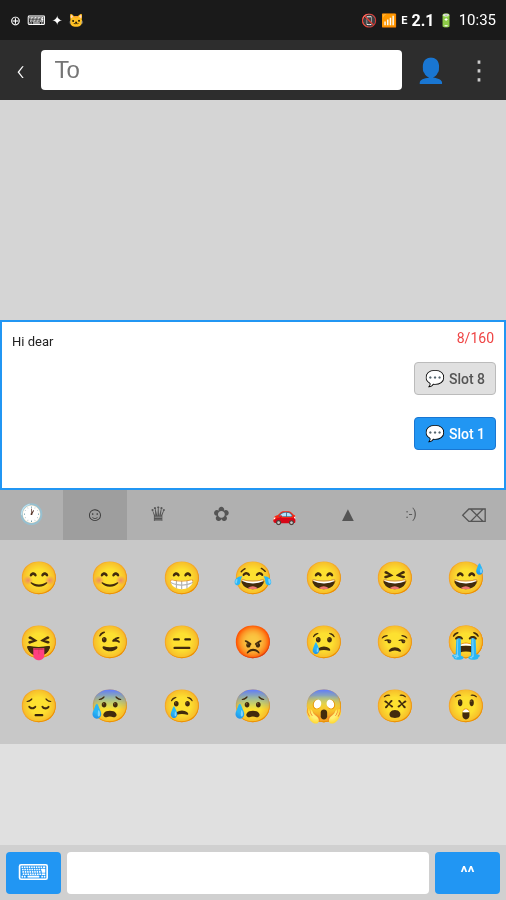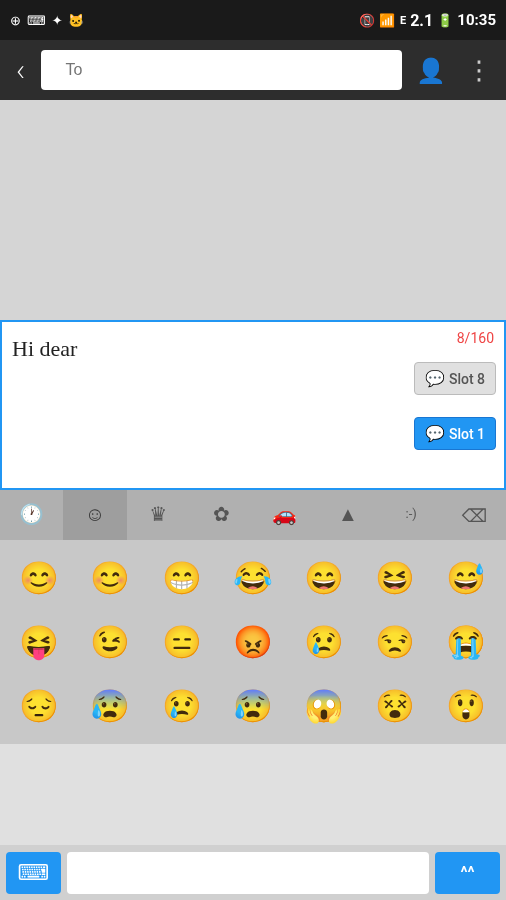--- a/index.html
+++ b/index.html
@@ -53,22 +53,22 @@
       cursor: pointer;
       padding: 8px;
       display: flex;
       align-items: center;
     }
     #to-input {
       flex: 1;
       height: 40px;
       background: white;
       border-radius: 4px;
-      padding: 0 24px;
-      font-size: 16px;
+      padding: 0 13px;
+      font-size: 24px;
       color: #333;
       border: none;
       outline: none;
     }
     #contact-icon {
       color: #ccc;
       font-size: 26px;
       padding: 6px;
       cursor: pointer;
     }
@@ -97,25 +97,24 @@
       padding: 10px 120px 10px 10px;
     }
     #compose-counter {
       position: absolute;
       top: 8px;
       right: 10px;
       font-size: 14px;
       color: #ef4444;
     }
     #compose-text {
-      font-size: 22px;
+      font-size: 13px;
       color: #222;
       line-height: 1.5;
       word-break: break-word;
-      font-family: Liberation Serif, serif;
     }
     .slot-btn {
       position: absolute;
       right: 8px;
       display: flex;
       align-items: center;
       gap: 4px;
       border-radius: 4px;
       padding: 6px 10px;
       font-size: 14px;
@@ -244,21 +243,21 @@
     <span>⌨</span>
     <span>✦</span>
     <span>🐱</span>
   </div>
   <div class="status-right">
     <span style="font-size:13px;">📵</span>
     <span style="font-size:13px;">📶</span>
     <span style="font-size:11px;">E</span>
     <span style="font-size:16px;">2.1</span>
     <span style="font-size:13px;">🔋</span>
-    <span style="font-size:15px;font-weight:bold;">10:35</span>
+    <span style="font-size:15px;font-weight:normal;">10:35</span>
   </div>
 </div>
 
 <div id="top-bar">
   <div id="back-button">
     <span style="color:white;font-size:32px;font-weight:200;">‹</span>
   </div>
   <input id="to-input" type="text" value="" placeholder="To" style="">
   <div id="contact-icon">
     <span style="color:#ccc;font-size:24px;">👤</span>

